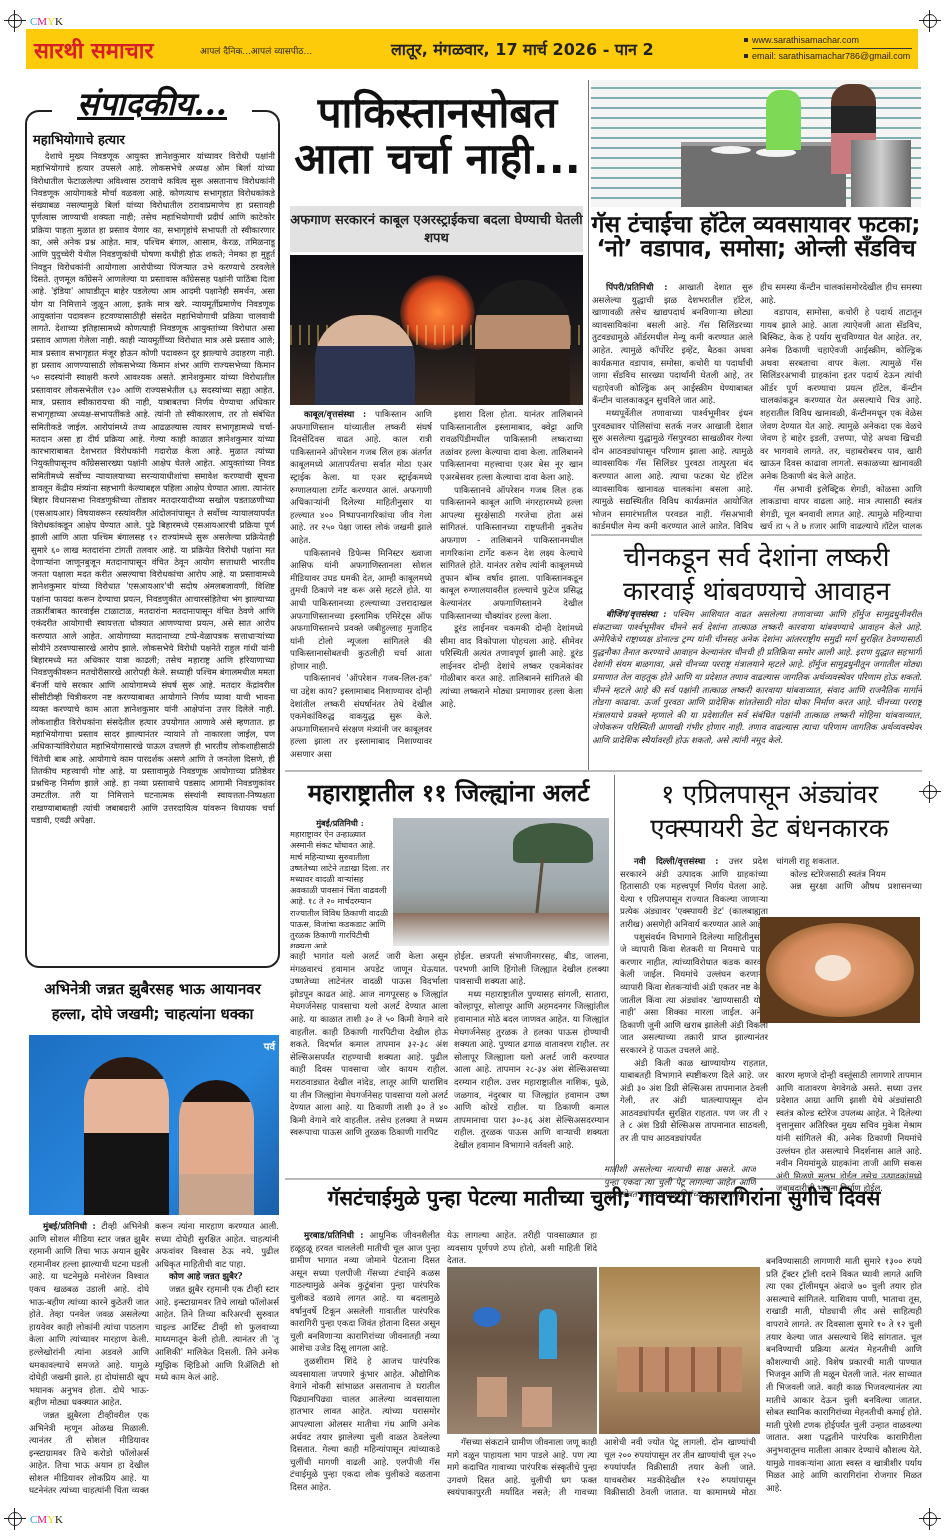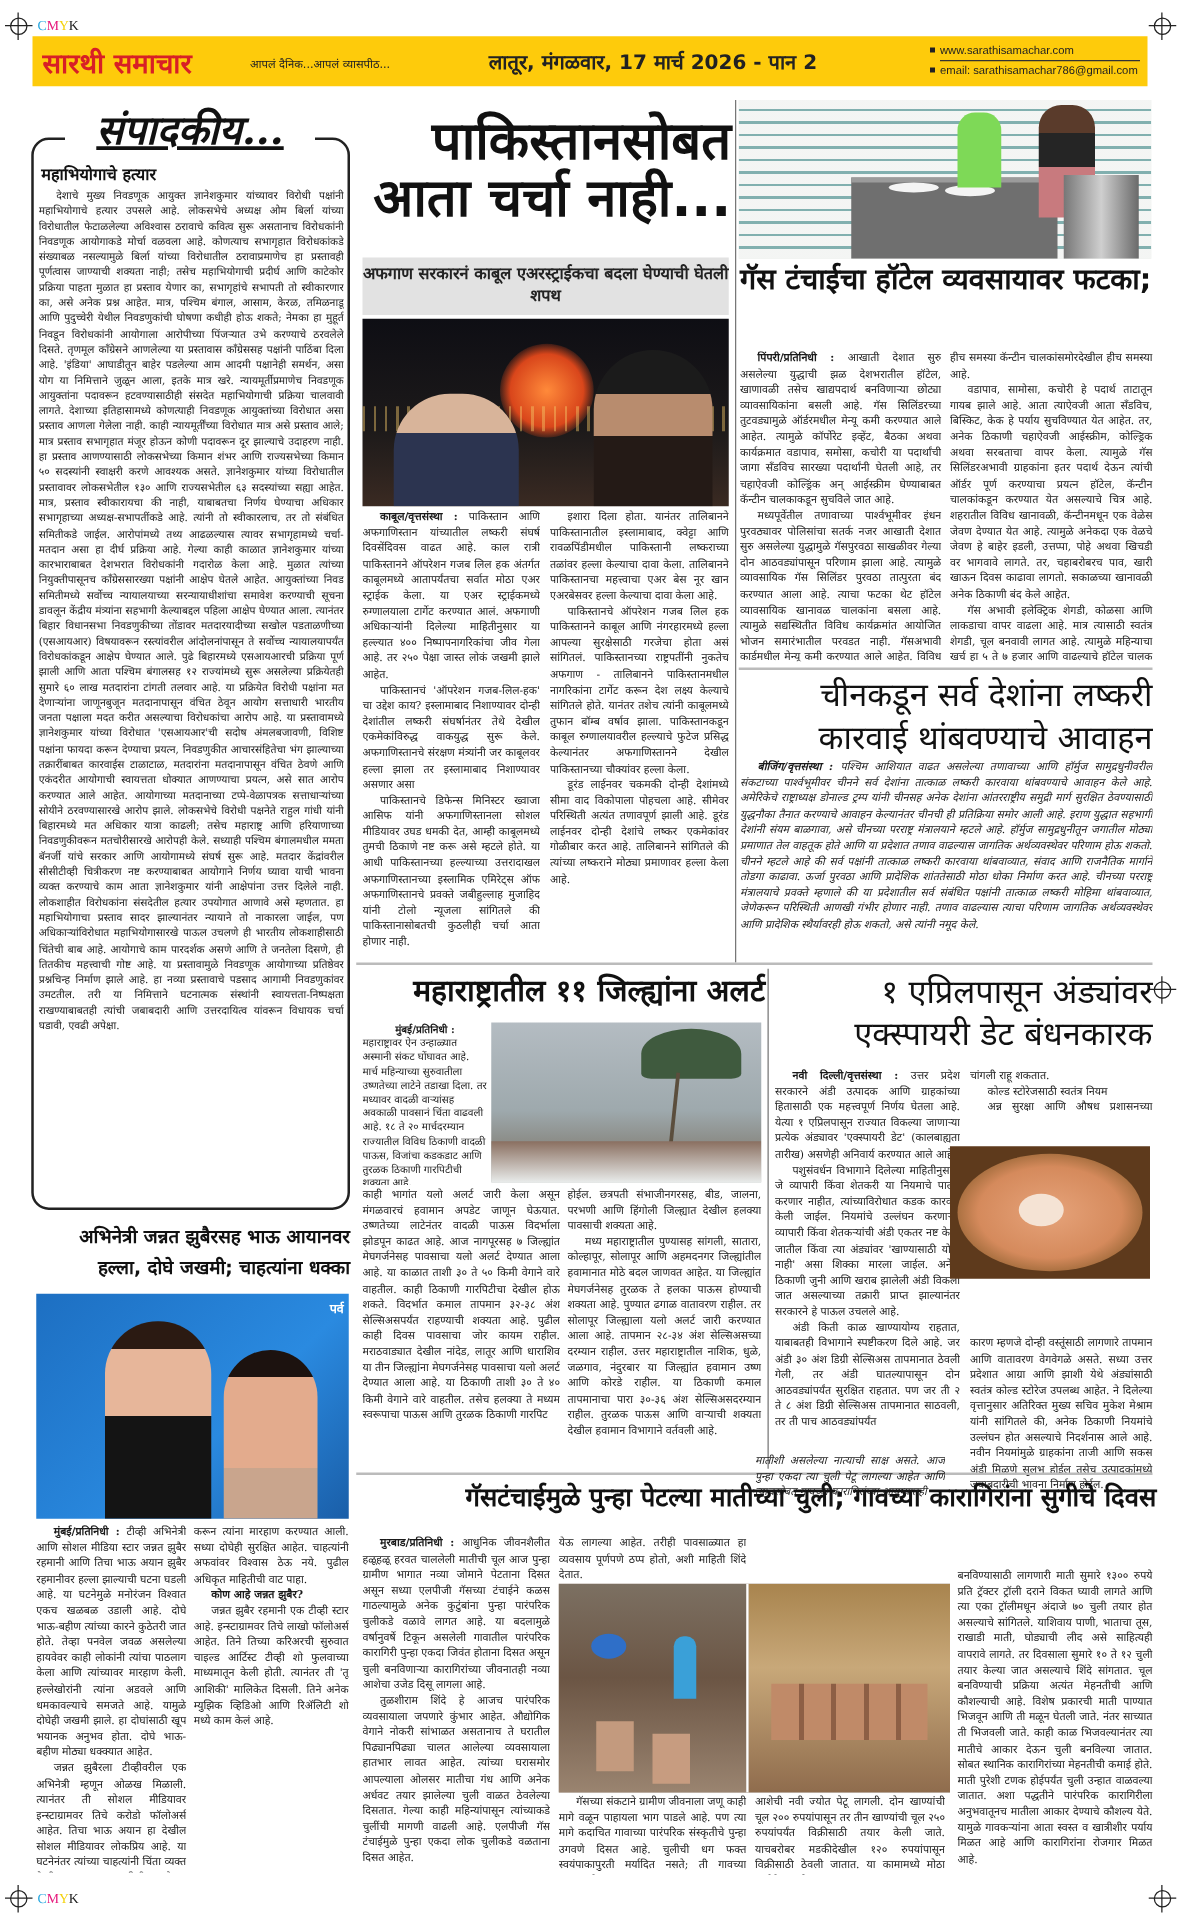--- a/index.html
+++ b/index.html
@@ -16,21 +16,21 @@
   .brand { position: absolute; left: 8px; top: 5px; font-family: "DejaVu Sans", sans-serif; font-weight: bold; font-size: 22px; color: #d81f26; }
   .tagline { position: absolute; left: 174px; top: 15px; font-family: "DejaVu Sans", sans-serif; font-size: 9px; color: #222; }
   .dateline { position: absolute; left: 365px; top: 9px; font-family: "DejaVu Sans", sans-serif; font-size: 16px; font-weight: bold; color: #222; }
   .contact { position: absolute; left: 718px; top: 4px; font-family: "Liberation Sans", sans-serif; font-size: 9px; color: #222; line-height: 14px; }
   .contact .row { display: flex; align-items: center; gap: 4px; }
   .contact .sq { width: 4px; height: 4px; background: #222; }
   .contact .rule { height: 1px; background: #333; margin: 1px 0 0 8px; width: 160px; }
   .col-text { font-family: "DejaVu Serif", serif; font-size: 8.6px; line-height: 12.6px; color: #1a1a1a; text-align: justify; overflow: hidden; }
   .col-text p { text-indent: 14px; }
   .col-text .lead { font-weight: bold; }
-  .head-ded { font-family: "DejaVu Sans", sans-serif; font-weight: bold; color: #111; text-align: right; line-height: 1.05; }
+  .head-ded { font-family: "DejaVu Sans", sans-serif; font-weight: bold; color: #111; text-align: center; line-height: 1.05; }
   .vrule { position: absolute; width: 1px; background: #777; }
   .hrule { position: absolute; height: 2px; background: #bbb; }
   .photo { position: absolute; overflow: hidden; }
   .editorial-box { position: absolute; left: 25px; top: 110px; width: 255px; height: 858px; border: 2px solid #222; border-radius: 14px; }
   .editorial-title { position: absolute; left: 52px; top: 82px; width: 200px; height: 44px; background: #fff; font-family: "DejaVu Serif", serif; font-style: italic; font-weight: bold; font-size: 32px; text-align: center; line-height: 44px; color: #111; text-decoration: underline; }
   .subhead { font-family: "DejaVu Sans", sans-serif; font-weight: bold; font-size: 13px; color: #111; }
   .grey-banner { position: absolute; background: #e2e2e2; text-align: center; font-family: "DejaVu Sans", sans-serif; font-weight: bold; font-size: 13px; line-height: 18px; color: #222; padding-top: 5px; }
   .caption-mark { position: absolute; right: 4px; top: 4px; color: #fff; font-size: 10px; font-weight: bold; }
 </style>
 </head>
@@ -90,41 +90,42 @@
   <span>अफगाण सरकारनं काबूल एअरस्ट्राईकचा बदला घेण्याची घेतली शपथ</span>
 </div>
 <div class="photo" style="left:290px;top:255px;width:293px;height:150px;background:linear-gradient(180deg,#0e0e14 0%,#1d1a1a 60%,#3a2a22 100%);">
   <div class="abs" style="left:110px;top:20px;width:75px;height:75px;border-radius:50%;background:radial-gradient(circle,#ff8a3a 0%,#d9461b 55%,rgba(120,30,10,0) 75%);"></div>
   <div class="abs" style="left:0;top:70px;width:293px;height:20px;background:repeating-linear-gradient(90deg,#f3c768 0 2px,transparent 2px 9px);opacity:.45;"></div>
   <div class="abs" style="left:25px;top:60px;width:100px;height:90px;border-radius:45px 45px 0 0;background:linear-gradient(180deg,#d8b49a 0 35%,#2c3450 35% 100%);"></div>
   <div class="abs" style="left:185px;top:25px;width:95px;height:125px;border-radius:48px 48px 0 0;background:linear-gradient(180deg,#1b1b1b 0 28%,#b88c6e 28% 55%,#241a16 55% 100%);"></div>
 </div>
 <div class="abs col-text" style="left:290px;top:408px;width:142px;height:360px;">
   <p><span class="lead">काबूल/वृत्तसंस्था : </span><span>पाकिस्तान आणि अफगाणिस्तान यांच्यातील लष्करी संघर्ष दिवसेंदिवस वाढत आहे. काल रात्री पाकिस्तानने ऑपरेशन गजब लिल हक अंतर्गत काबूलमध्ये आतापर्यंतचा सर्वात मोठा एअर स्ट्राईक केला. या एअर स्ट्राईकमध्ये रुग्णालयाला टार्गेट करण्यात आलं. अफगाणी अधिकाऱ्यांनी दिलेल्या माहितीनुसार या हल्ल्यात ४०० निष्पापनागरिकांचा जीव गेला आहे. तर २५० पेक्षा जास्त लोकं जखमी झाले आहेत.</span></p>
+  <p>पाकिस्तानचे डिफेन्स मिनिस्टर ख्वाजा आसिफ यांनी अफगाणिस्तानला सोशल मीडियावर उघड धमकी देत, आम्ही काबूलमध्ये तुमची ठिकाणे नष्ट करू असे म्हटले होते. या आधी पाकिस्तानच्या हल्ल्याच्या उत्तरादाखल अफगाणिस्तानच्या इस्लामिक एमिरेट्स ऑफ अफगाणिस्तानचे प्रवक्ते जबीहुल्लाह मुजाहिद यांनी टोलो न्यूजला सांगितले की पाकिस्तानासोबतची कुठलीही चर्चा आता होणार नाही.</p>
   <p>पाकिस्तानचं 'ऑपरेशन गजब-लिल-हक' चा उद्देश काय? इस्लामाबाद निशाण्यावर दोन्ही देशांतील लष्करी संघर्षानंतर तेथे देखील एकमेकांविरुद्ध वाकयुद्ध सुरू केले. अफगाणिस्तानचे संरक्षण मंत्र्यांनी जर काबूलवर हल्ला झाला तर इस्लामाबाद निशाण्यावर असणार असा</p>
-  <p>पाकिस्तानचे डिफेन्स मिनिस्टर ख्वाजा आसिफ यांनी अफगाणिस्तानला सोशल मीडियावर उघड धमकी देत, आम्ही काबूलमध्ये तुमची ठिकाणे नष्ट करू असे म्हटले होते. या आधी पाकिस्तानच्या हल्ल्याच्या उत्तरादाखल अफगाणिस्तानच्या इस्लामिक एमिरेट्स ऑफ अफगाणिस्तानचे प्रवक्ते जबीहुल्लाह मुजाहिद यांनी टोलो न्यूजला सांगितले की पाकिस्तानासोबतची कुठलीही चर्चा आता होणार नाही.</p>
 </div>
 <div class="abs col-text" style="left:440px;top:408px;width:143px;height:360px;">
   <p>इशारा दिला होता. यानंतर तालिबानने पाकिस्तानातील इस्लामाबाद, क्वेट्टा आणि रावळपिंडीमधील पाकिस्तानी लष्कराच्या तळांवर हल्ला केल्याचा दावा केला. तालिबानने पाकिस्तानचा महत्त्वाचा एअर बेस नूर खान एअरबेसवर हल्ला केल्याचा दावा केला आहे.</p>
   <p>पाकिस्तानचे ऑपरेशन गजब लिल हक पाकिस्तानने काबूल आणि नंगरहारमध्ये हल्ला आपल्या सुरक्षेसाठी गरजेचा होता असं सांगितलं. पाकिस्तानच्या राष्ट्रपतींनी नुकतेच अफगाण - तालिबानने पाकिस्तानमधील नागरिकांना टार्गेट करून देश लक्ष्य केल्याचे सांगितले होते. यानंतर तशेच त्यांनी काबूलमध्ये तुफान बॉम्ब वर्षाव झाला. पाकिस्तानकडून काबूल रुग्णालयावरील हल्ल्याचे फुटेज प्रसिद्ध केल्यानंतर अफगाणिस्तानने देखील पाकिस्तानच्या चौक्यांवर हल्ला केला.</p>
   <p>डूरंड लाईनवर चकमकी दोन्ही देशांमध्ये सीमा वाद विकोपाला पोहचला आहे. सीमेवर परिस्थिती अत्यंत तणावपूर्ण झाली आहे. डूरंड लाईनवर दोन्ही देशांचे लष्कर एकमेकांवर गोळीबार करत आहे. तालिबानने सांगितले की त्यांच्या लष्कराने मोठ्या प्रमाणावर हल्ला केला आहे.</p>
 </div>
 <div class="vrule" style="left:588px;top:80px;height:690px;"></div>
 
 <div class="photo" style="left:591px;top:80px;width:330px;height:127px;background:#e8ebe8;">
   <div class="abs" style="left:0;top:0;width:330px;height:127px;background:repeating-linear-gradient(0deg,#fdfdfd 0 8px,#2d7f80 8px 10px);opacity:.55;"></div>
   <div class="abs" style="left:90px;top:62px;width:165px;height:65px;background:#6f6f6f;border-top:4px solid #9b9b9b;"></div>
   <div class="abs" style="left:120px;top:66px;width:40px;height:8px;border-radius:50%;background:#f4f4f4;"></div>
   <div class="abs" style="left:165px;top:68px;width:40px;height:9px;border-radius:50%;background:#f4f4f4;"></div>
   <div class="abs" style="left:175px;top:10px;width:35px;height:60px;border-radius:14px 14px 0 0;background:#7ed957;"></div>
   <div class="abs" style="left:240px;top:4px;width:45px;height:90px;border-radius:18px 18px 0 0;background:linear-gradient(180deg,#5a3b2b 0 25%,#252525 25% 55%,#c87a7e 55% 100%);"></div>
   <div class="abs" style="left:260px;top:60px;width:60px;height:67px;background:linear-gradient(90deg,#777,#cfcfcf,#6a6a6a);"></div>
 </div>
 <div class="abs head-ded" style="left:591px;top:212px;width:330px;font-size:23px;line-height:24px;">
   <div>गॅस टंचाईचा हॉटेल व्यवसायावर फटका;</div>
+  <div>‘नो’ वडापाव, समोसा; ओन्ली सँडविच</div>
 </div>
 <div class="abs col-text" style="left:592px;top:281px;width:161px;height:248px;">
   <p><span class="lead">पिंपरी/प्रतिनिधी : </span><span>आखाती देशात सुरु असलेल्या युद्धाची झळ देशभरातील हॉटेल, खाणावळी तसेच खाद्यपदार्थ बनविणाऱ्या छोट्या व्यावसायिकांना बसली आहे. गॅस सिलिंडरच्या तुटवड्यामुळे ऑर्डरमधील मेन्यू कमी करण्यात आले आहेत. त्यामुळे कॉर्पोरेट इव्हेंट, बैठका अथवा कार्यक्रमात वडापाव, समोसा, कचोरी या पदार्थांची जागा सँडविच सारख्या पदार्थांनी घेतली आहे, तर चहाऐवजी कोल्ड्रिंक अन् आईस्क्रीम घेण्याबाबत कॅन्टीन चालकाकडून सुचविले जात आहे.</span></p>
   <p>मध्यपूर्वेतील तणावाच्या पार्श्वभूमीवर इंधन पुरवठ्यावर पोलिसांचा सतर्क नजर आखाती देशात सुरु असलेल्या युद्धामुळे गॅसपुरवठा साखळीवर गेल्या दोन आठवड्यांपासून परिणाम झाला आहे. त्यामुळे व्यावसायिक गॅस सिलिंडर पुरवठा तात्पुरता बंद करण्यात आला आहे. त्याचा फटका थेट हॉटेल व्यावसायिक खानावळ चालकांना बसला आहे. त्यामुळे सद्यस्थितीत विविध कार्यक्रमांत आयोजित भोजन समारंभातील परवडत नाही. गॅसअभावी कार्डमधील मेन्यू कमी करण्यात आले आहेत. विविध कंपन्यांमध्ये आणि कारखान्यांमध्ये असलेल्या कॅन्टीन मध्ये देखील</p>
 </div>
 <div class="abs col-text" style="left:760px;top:281px;width:162px;height:248px;">
   <p style="text-indent:0">हीच समस्या कॅन्टीन चालकांसमोरदेखील हीच समस्या आहे.</p>
   <p>वडापाव, सामोसा, कचोरी हे पदार्थ ताटातून गायब झाले आहे. आता त्याऐवजी आता सँडविच, बिस्किट, केक हे पर्याय सुचविण्यात येत आहेत. तर, अनेक ठिकाणी चहाऐवजी आईस्क्रीम, कोल्ड्रिक अथवा सरबताचा वापर केला. त्यामुळे गॅस सिलिंडरअभावी ग्राहकांना इतर पदार्थ देऊन त्यांची ऑर्डर पूर्ण करण्याचा प्रयत्न हॉटेल, कॅन्टीन चालकांकडून करण्यात येत असल्याचे चित्र आहे. शहरातील विविध खानावळी, कॅन्टीनमधून एक वेळेस जेवण देण्यात येत आहे. त्यामुळे अनेकदा एक वेळचे जेवण हे बाहेर इडली, उत्तप्पा, पोहे अथवा खिचडी वर भागवावे लागते. तर, चहाबरोबरच पाव, खारी खाऊन दिवस काढावा लागतो. सकाळच्या खानावळी अनेक ठिकाणी बंद केले आहेत.</p>
   <p>गॅस अभावी इलेक्ट्रिक शेगडी, कोळसा आणि लाकडाचा वापर वाढला आहे. मात्र त्यासाठी स्वतंत्र शेगडी, चूल बनवावी लागत आहे. त्यामुळे महिन्याचा खर्च हा ५ ते ७ हजार आणि वाढल्याचे हॉटेल चालक सांगत आहेत. त्यामुळे दरामध्ये दहा ते वीस रुपये वाढ केली आहे.</p>
 </div>

